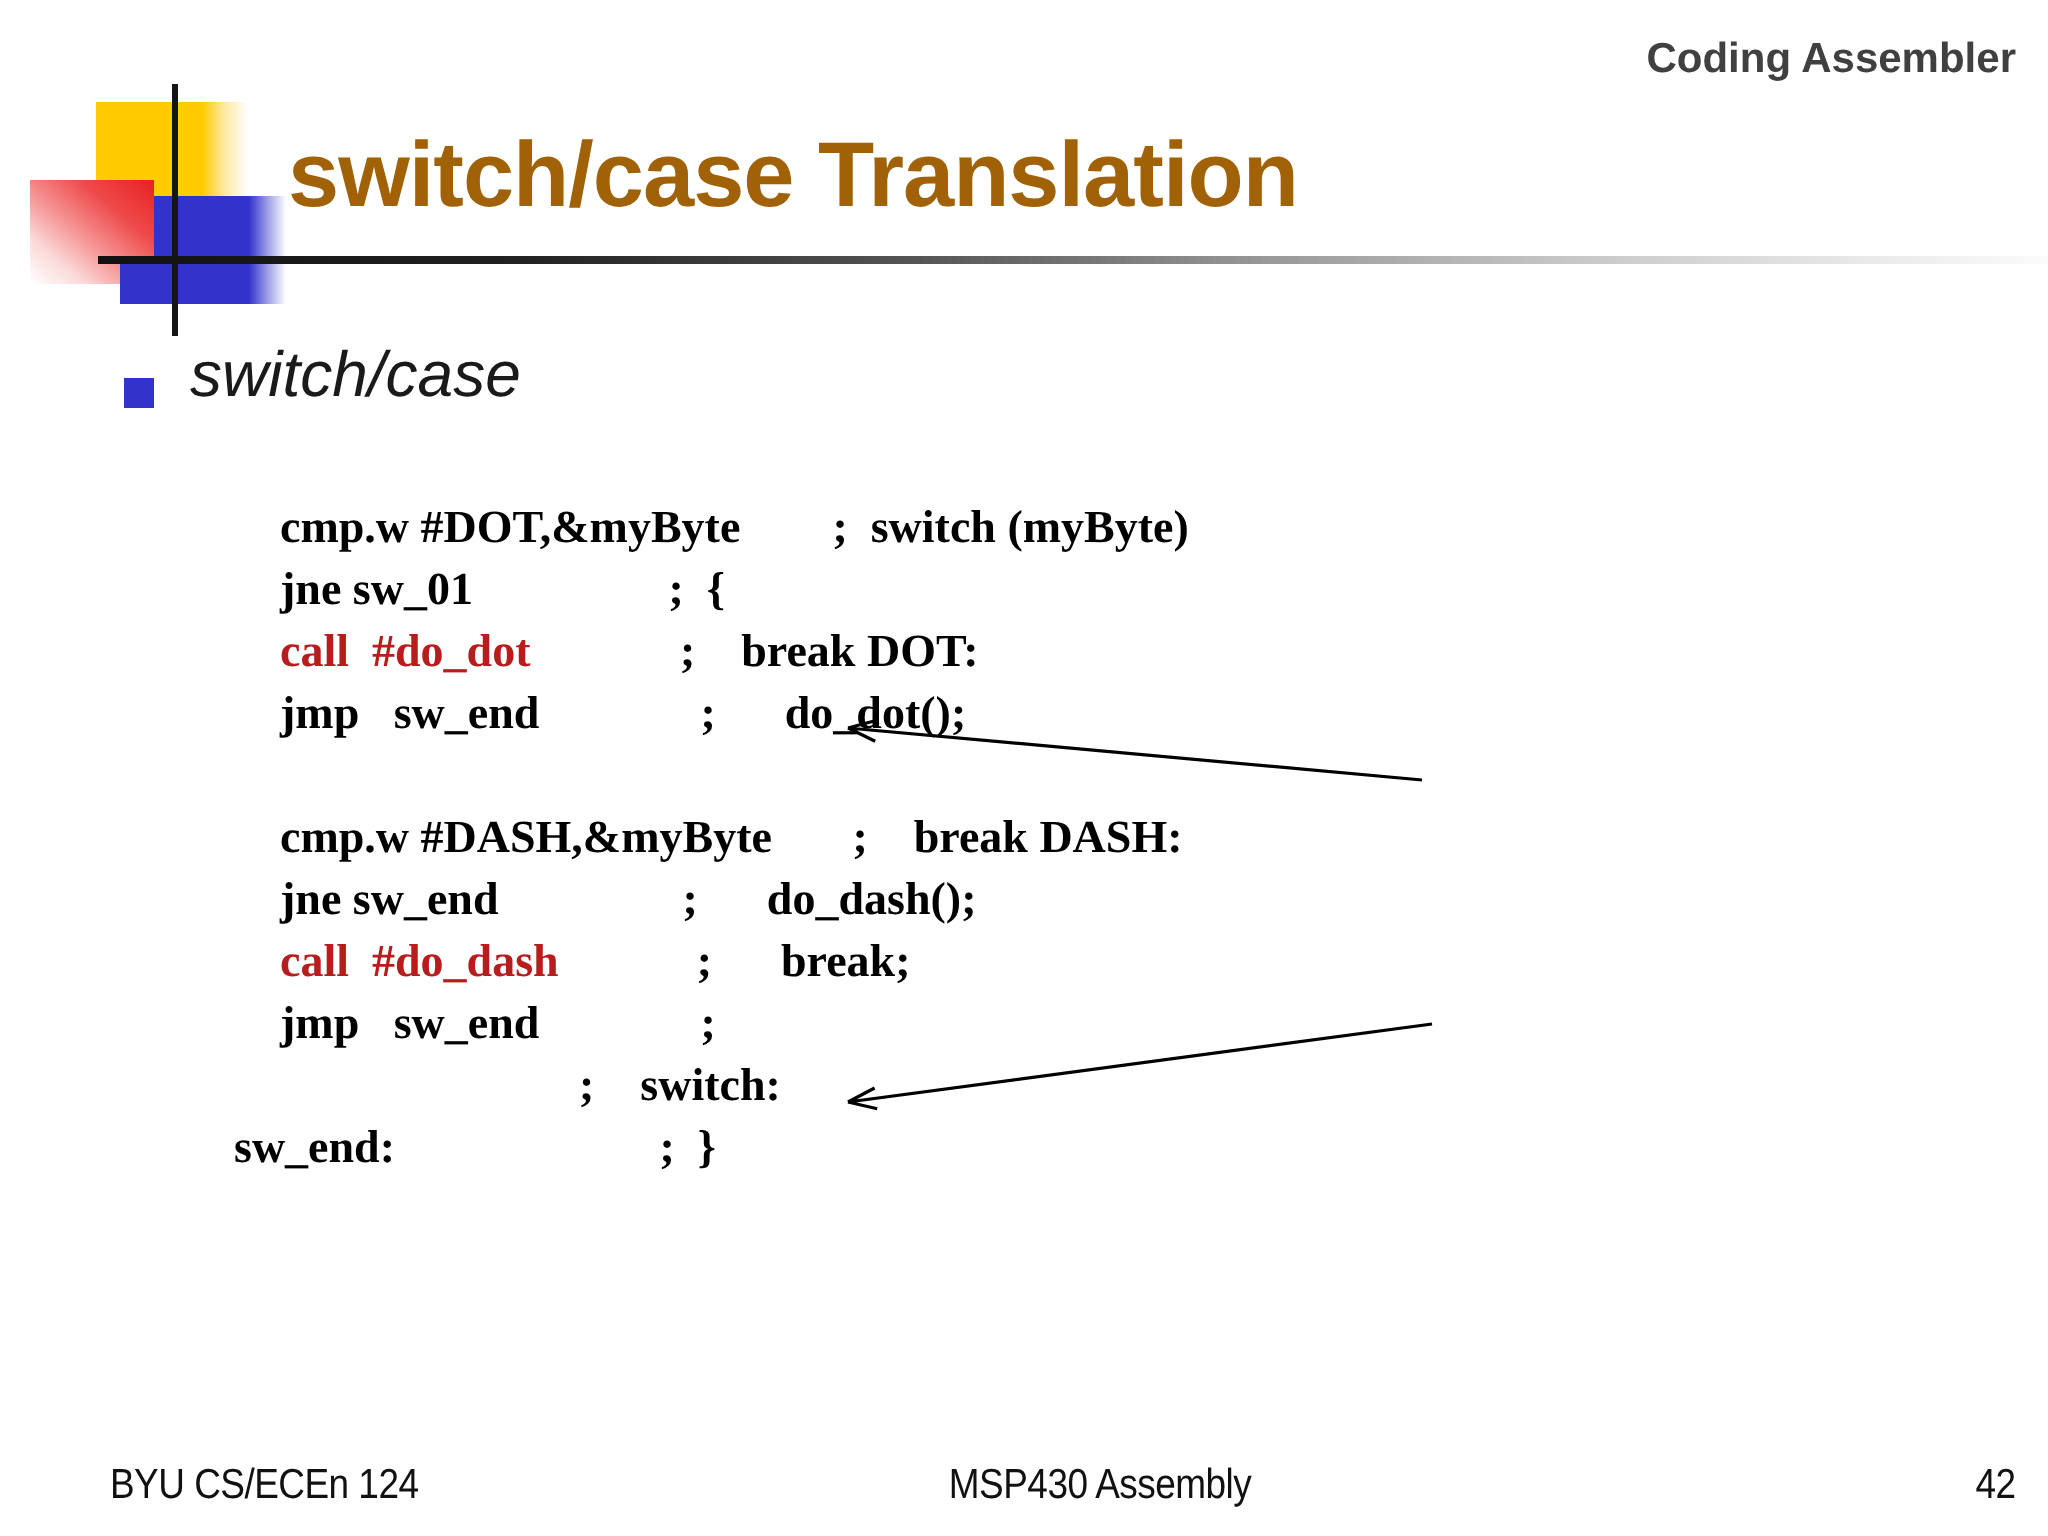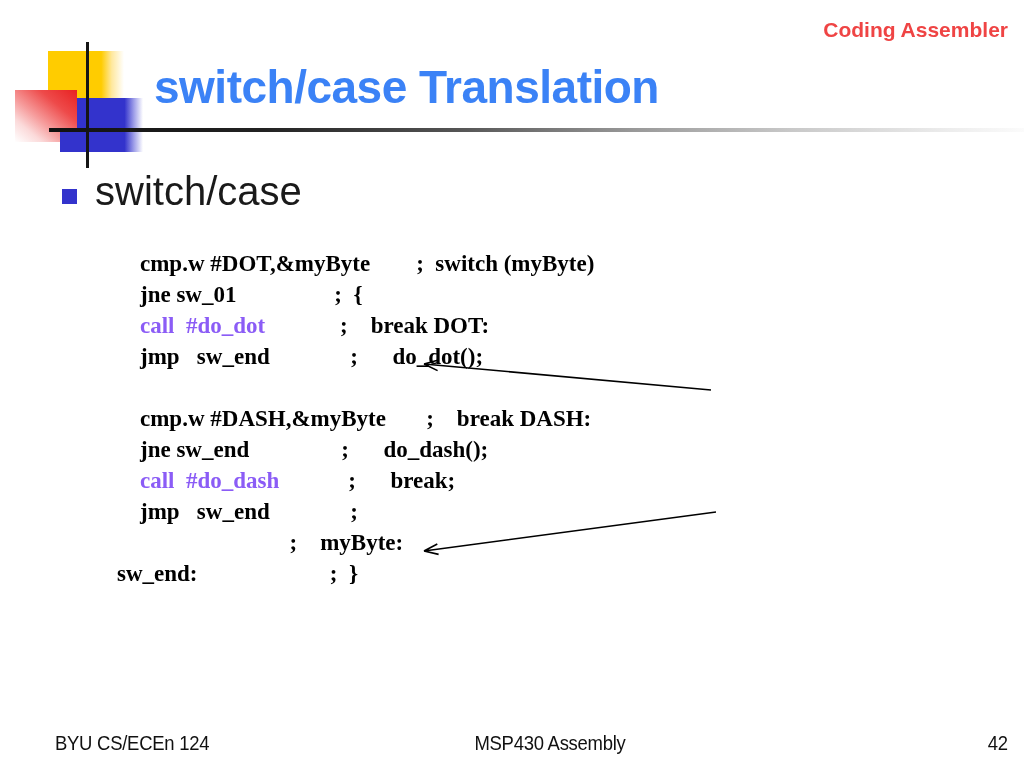--- a/index.html
+++ b/index.html
@@ -28,43 +28,42 @@
   .vline{
     left:86px;top:42px;width:3px;height:126px;background:#151515;z-index:4;
   }
   .hrule{
     left:49px;top:128px;width:975px;height:3.5px;z-index:4;
     background:linear-gradient(to right,#111 0%,#222 22%,#555 42%,#999 60%,#c8c8c8 76%,#ececec 92%,#fbfbfb 100%);
   }
 
   
   .corner-label{
-    top:18px;right:16px;font-size:21px;font-weight:bold;color:#ef4444;z-index:5;
+    top:18px;right:16px;font-size:21px;font-weight:bold;color:#404040;z-index:5;
     letter-spacing:0px;
   }
   .slide-title{
-    left:144px;top:60px;font-size:46px;font-weight:bold;color:#3b82f6;z-index:5;
+    left:144px;top:60px;font-size:46px;font-weight:bold;color:#a16207;z-index:5;
     letter-spacing:-0.5px;
-    margin-left:10px;
   }
   .bullet-square{
     left:62px;top:189px;width:15px;height:15px;background:#3333CC;z-index:5;
   }
   .bullet-text{
-    left:95px;top:169px;font-size:40px;color:#1a1a1a;z-index:5;
+    left:95px;top:169px;font-size:32px;color:#1a1a1a;z-index:5;font-style:italic;
   }
 
   
   .code-block{
     left:117px;top:248px;z-index:5;
     font-family:Liberation Serif, serif;
     font-weight:bold;font-size:23px;line-height:31px;color:#000;
   }
   .code-line{white-space:pre;display:block;height:31px;}
-  .code-line .blue{color:#8b5cf6;}
+  .code-line .blue{color:#b91c1c;}
 
   
   svg.arrows{left:0;top:0;z-index:6;pointer-events:none;}
 
   
   .footer-left{
     left:55px;top:731px;font-size:21px;color:#111;z-index:5;
     transform:scaleX(0.88);transform-origin:left center;letter-spacing:-0.3px;
   }
   .footer-center{
@@ -95,21 +94,21 @@
 <div class="abs code-block" id="code-block">
     <span class="code-line"><span>    cmp.w #DOT,&amp;myByte        </span><span>;  switch (myByte)</span></span>
     <span class="code-line"><span>    jne sw_01                 </span><span>;  {</span></span>
     <span class="code-line"><span class="blue">    call  #do_dot             </span><span>;    break DOT:</span></span>
     <span class="code-line"><span>    jmp   sw_end              </span><span>;      do_dot();</span></span>
     <span class="code-line"><span>                              </span></span>
     <span class="code-line"><span>    cmp.w #DASH,&amp;myByte       </span><span>;    break DASH:</span></span>
     <span class="code-line"><span>    jne sw_end                </span><span>;      do_dash();</span></span>
     <span class="code-line"><span class="blue">    call  #do_dash            </span><span>;      break;</span></span>
     <span class="code-line"><span>    jmp   sw_end              </span><span>;</span></span>
-    <span class="code-line"><span>                              </span><span>;    myByte:</span></span>
+    <span class="code-line"><span>                              </span><span>;    switch:</span></span>
     <span class="code-line"><span>sw_end:                       </span><span>;  }</span></span>
   </div>
 
 <svg class="abs arrows" width="1024" height="768" viewBox="0 0 1024 768">
   <g stroke="#000" stroke-width="1.6" fill="none">
     <path d="M711,390 L424,364 M424,364 L437.6,370.6 M424,364 L438.5,360.1"></path>
     <path d="M716,512 L424,551 M424,551 L438.6,554.4 M424,551 L437.3,544.0"></path>
   </g>
 </svg>
 

